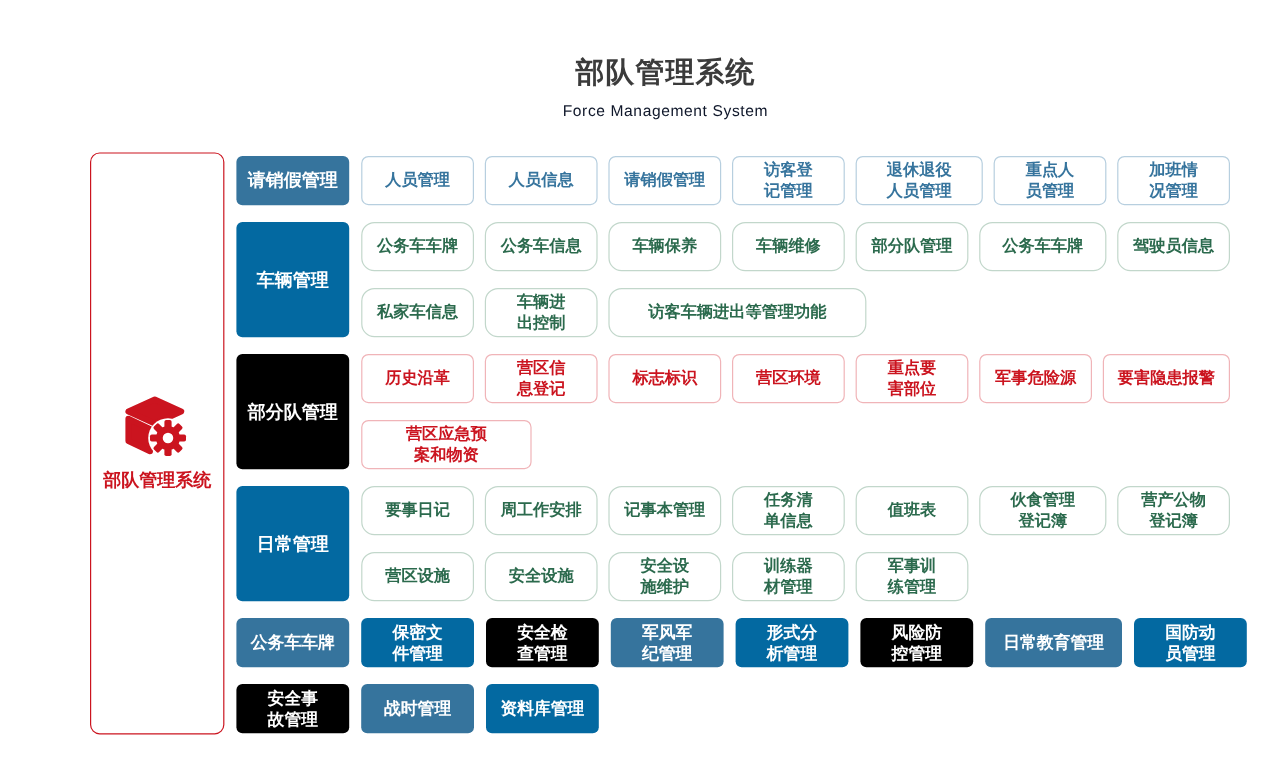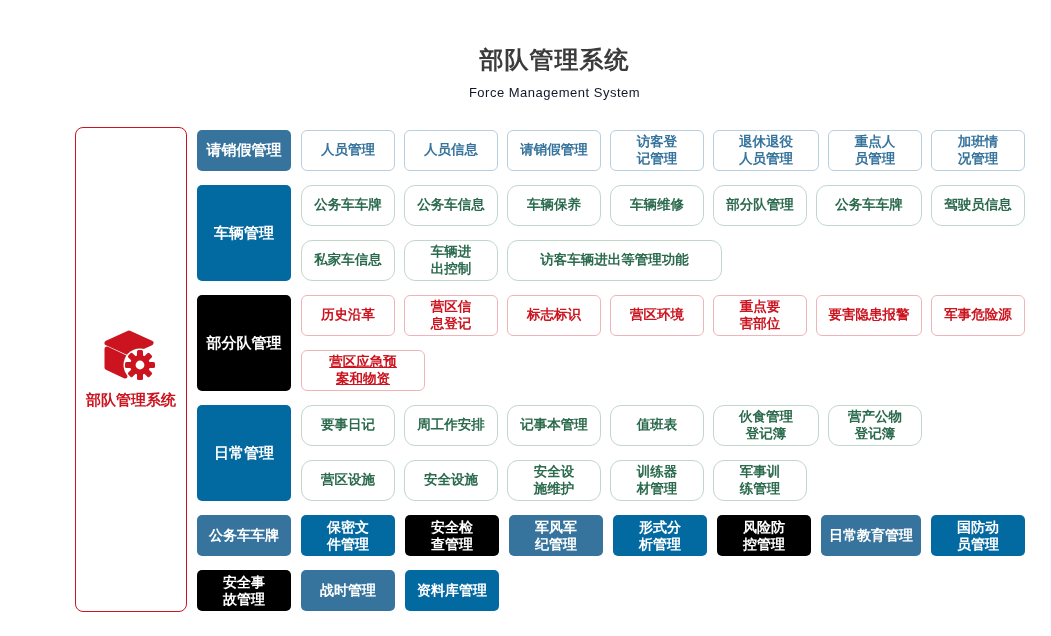--- a/index.html
+++ b/index.html
@@ -27,26 +27,26 @@
 
   .bx { flex:none; width:94px; height:41px; background:#fff; border:1px solid #ccc; border-radius:6px;
     display:flex; align-items:center; justify-content:center; text-align:center;
     font-size:13.5px; font-weight:bold; line-height:1.22; padding:0 10px; cursor:pointer;
     text-wrap: balance; }
   .bx.c-blue  { color:#36749d; border-color:#b7cfdf; }
   .bx.c-green { color:#2b6a4d; border-color:#c2d7cb;border-radius:11px; }
   .bx.c-red   { color:#cb141f; border-color:#f0b4b8; }
   .bx.w114 { width:106px; padding:4px 6px; }
   .bx.w197 { width:215px; }
-  .bx.w157 { width:124px;text-decoration:underline; }
+  .bx.w157 { width:142px; }
 
   .sd { flex:none; width:94px; height:41px; border-radius:5px; color:#fff;
     display:flex; align-items:center; justify-content:center; text-align:center;
     font-size:14px; font-weight:bold; line-height:1.2; padding:0 8px; cursor:pointer; text-wrap: balance; }
-  .sd.w114 { width:100px; }
+  .sd.w114 { width:114px; }
   .bg-blue  { background:#36749d; }
   .bg-green { background:#0369a1; }
   .bg-red   { background:#000000; }
 </style>
 </head>
 <body>
 
 <div class="canvas">
 
   <div class="header">
@@ -118,36 +118,37 @@
 
     <section class="row">
       <div class="cat bg-red">部分队管理</div>
       <div class="items">
         <div class="subrow">
           <div class="bx c-red">历史沿革</div>
           <div class="bx c-red">营区信息登记</div>
           <div class="bx c-red">标志标识</div>
           <div class="bx c-red">营区环境</div>
           <div class="bx c-red">重点要害部位</div>
+          <div class="bx c-red">军事危险源</div>
           <div class="bx c-red w114">要害隐患报警</div>
-          <div class="bx c-red">军事危险源</div>
         </div>
         <div class="subrow">
           <div class="bx c-red w157">营区应急预案和物资</div>
         </div>
       </div>
     </section>
 
     <section class="row">
       <div class="cat bg-green">日常管理</div>
       <div class="items">
         <div class="subrow">
           <div class="bx c-green">要事日记</div>
           <div class="bx c-green">周工作安排</div>
           <div class="bx c-green">记事本管理</div>
+          <div class="bx c-green">任务清单信息</div>
           <div class="bx c-green">值班表</div>
           <div class="bx c-green w114">伙食管理登记簿</div>
           <div class="bx c-green">营产公物登记簿</div>
         </div>
         <div class="subrow">
           <div class="bx c-green">营区设施</div>
           <div class="bx c-green">安全设施</div>
           <div class="bx c-green">安全设施维护</div>
           <div class="bx c-green">训练器材管理</div>
           <div class="bx c-green">军事训练管理</div>

